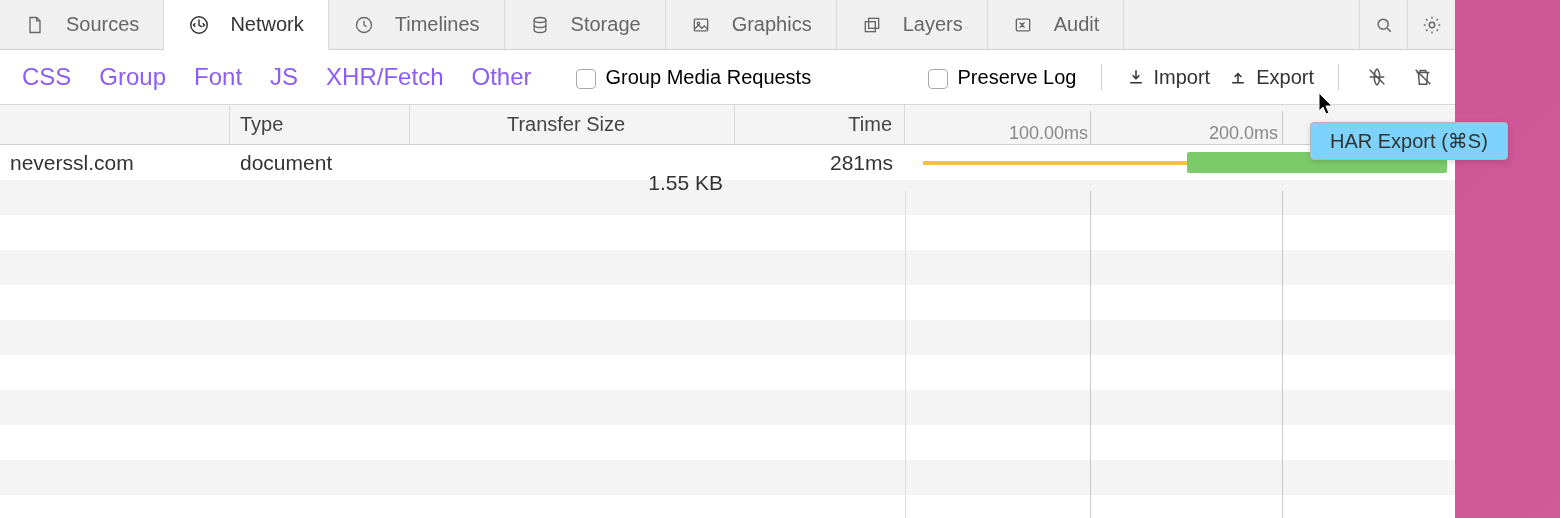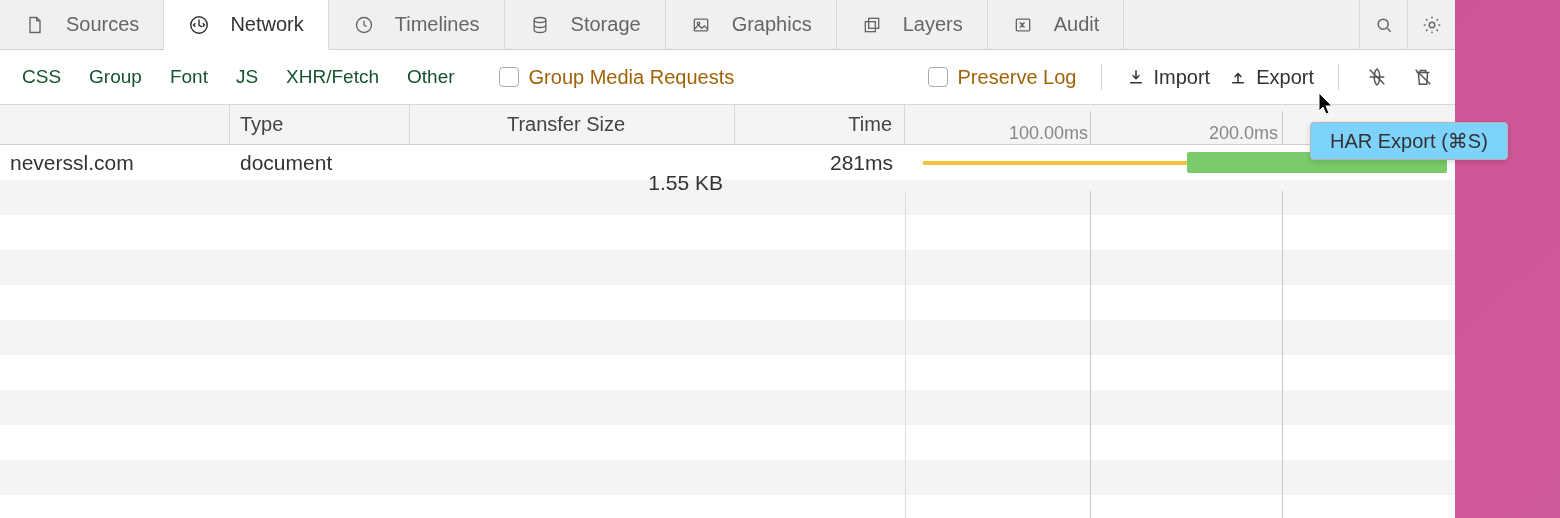--- a/index.html
+++ b/index.html
@@ -54,36 +54,36 @@
     .filter-bar {
       display: flex;
       align-items: center;
       height: 55px;
       background: #fff;
       border-bottom: 1px solid #d8d8d8;
       padding: 0 8px;
     }
     .filter-pill {
       padding: 6px 14px;
-      color: #14532d;
+      color: #8b5cf6;
       cursor: pointer;
-      font-size: 19px;
+      font-size: 24px;
     }
     .filter-group-right {
       margin-left: auto;
       display: flex;
       align-items: center;
       gap: 18px;
       padding-right: 10px;
     }
     .checkbox-item {
       display: flex;
-      align-items: center;
+      align-items: flex-end;
       gap: 10px;
-      color: #a16207;
+      color: #000000;
       cursor: pointer;
     }
     .checkbox-box {
       width: 20px; height: 20px;
       border: 1.5px solid #aaa;
       border-radius: 4px;
       background: #fff;
     }
     .vsep { width: 1px; height: 26px; background: #d0d0d0; margin: 0 6px; }
     .tool-action {

